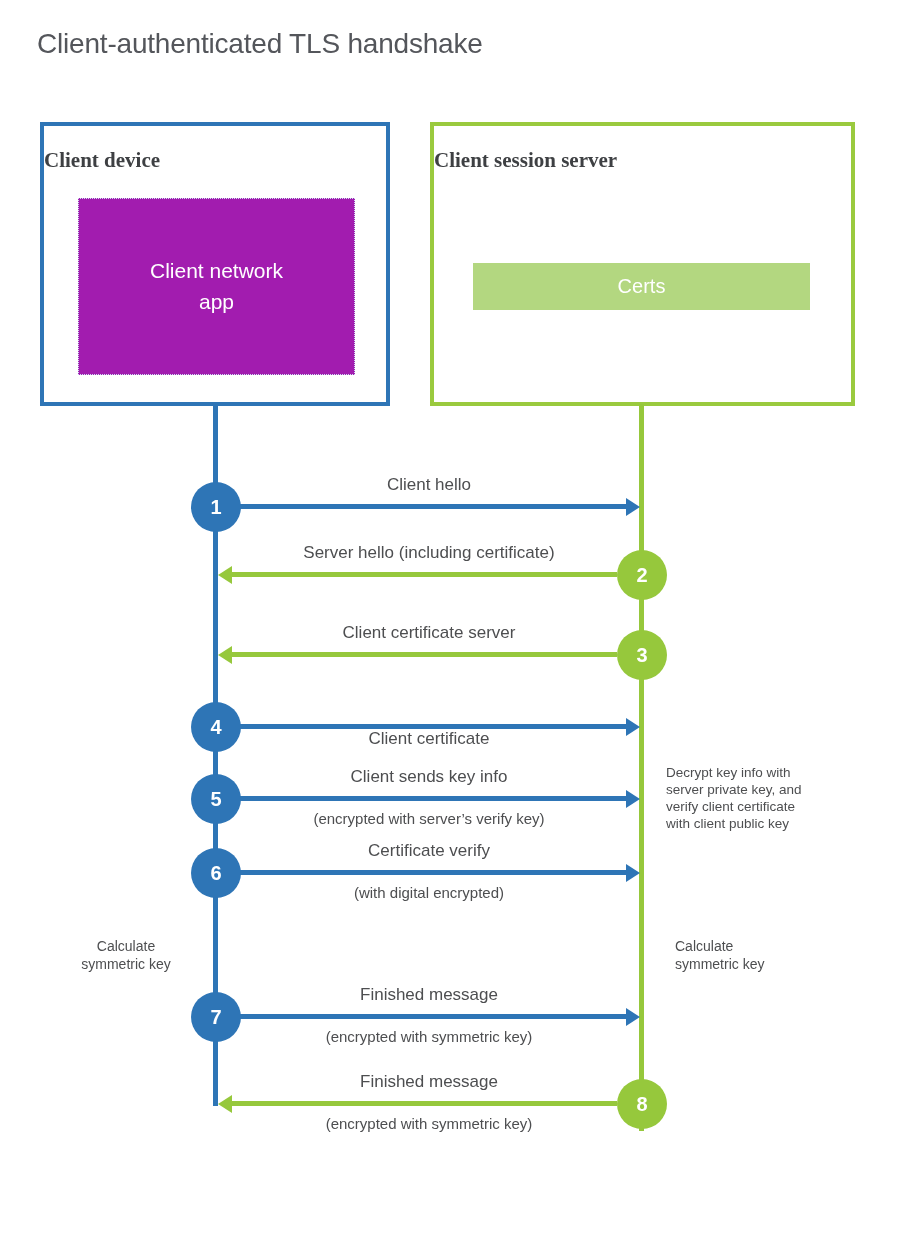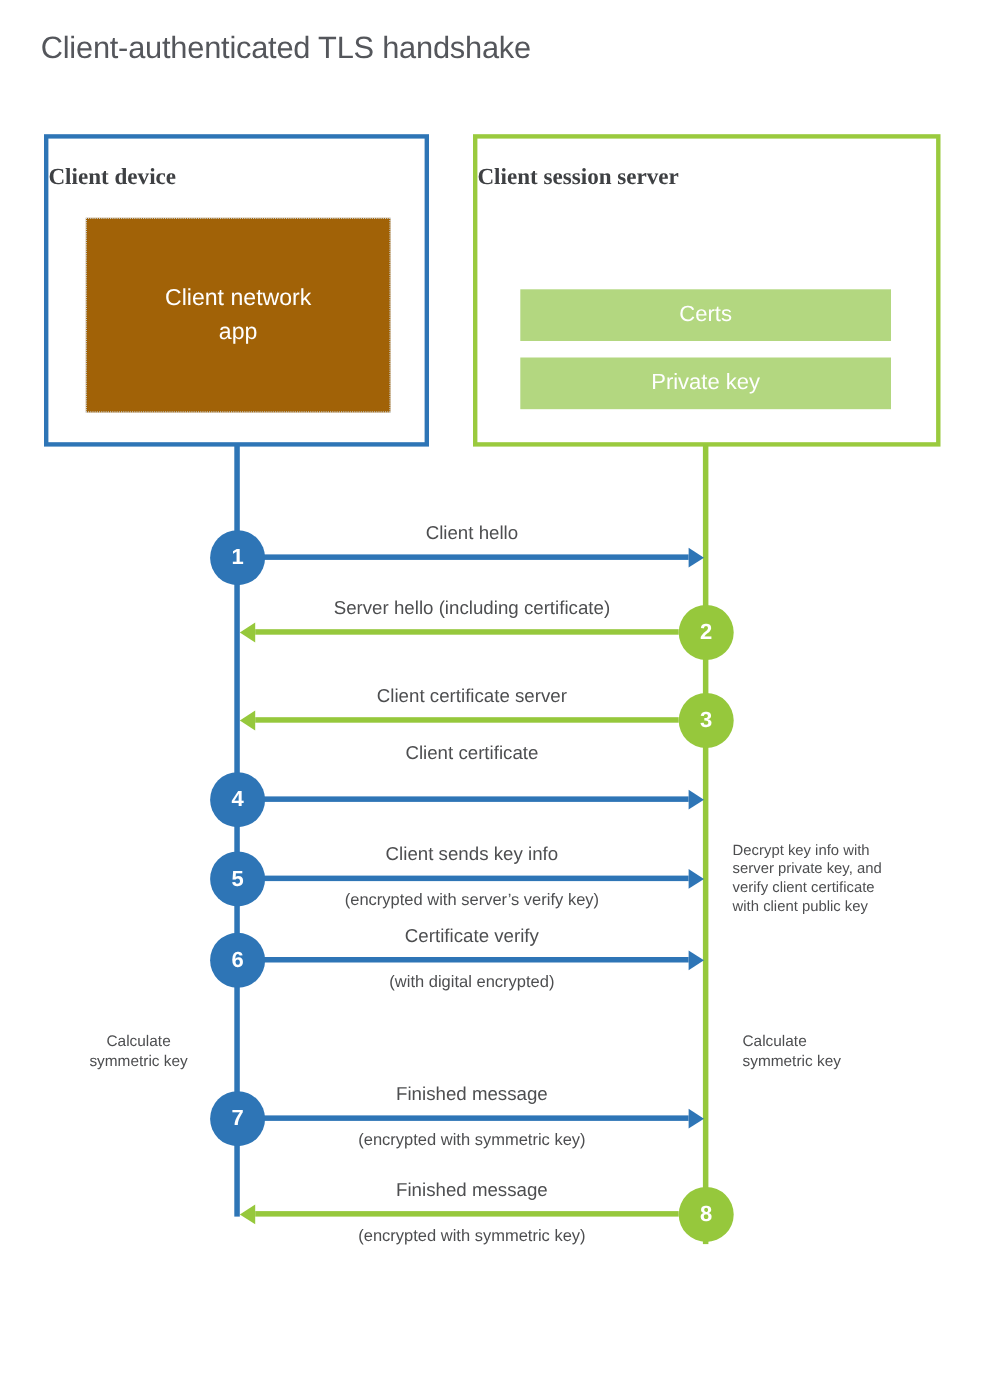--- a/index.html
+++ b/index.html
@@ -9,21 +9,21 @@
          color:#54565b;letter-spacing:-0.2px;}
   .preline{white-space:pre-line;}
 
   
   .box{position:absolute;top:122px;height:284px;box-sizing:border-box;background:#fff;}
   .box.client{left:40px;width:350px;border:4px solid #2e75b6;}
   .box.server{left:430px;width:425px;border:4px solid #9aca3e;}
   .box-title{position:absolute;left:0;top:22px;width:100%;text-align:left;
              font-size:21px;font-weight:bold;color:#3e4043;font-family:Liberation Serif, serif;}
   .app-box{position:absolute;left:34px;top:72px;width:277px;height:177px;
-           background:#a16207;border:1px dotted #cfe2f4;box-sizing:border-box;
+           background:#a21caf;border:1px dotted #cfe2f4;box-sizing:border-box;
            display:flex;align-items:center;justify-content:center;text-align:center;
            color:#ffffff;font-size:21px;line-height:1.45;}
   .bar{position:absolute;left:39px;width:337px;height:47px;background:#b3d780;
        display:flex;align-items:center;justify-content:center;
        color:#ffffff;font-size:20px;}
 
   
   .lifeline{position:absolute;width:5px;}
   .blue-bg{background:#2e75b6;}
   .green-bg{background:#96c83c;}
@@ -55,21 +55,20 @@
 
   <div class="box client">
     <div class="box-title">Client device</div>
     <div class="app-box preline">Client network
 app</div>
   </div>
 
   <div class="box server">
     <div class="box-title">Client session server</div>
     <div class="bar" style="top:137px">Certs</div>
-    <div class="bar" style="top:199px">Private key</div>
   </div>
 
   <div class="lifeline blue-bg" style="left:213px;top:404px;height:702px"></div>
   <div class="lifeline green-bg" style="left:639px;top:404px;height:727px"></div>
 
   <div>
     <div class="msg-label" style="top:474px">Client hello</div>
     <div class="hline blue-bg" style="left:240px;top:504px;width:386px"></div>
     <div class="ah ah-right" style="left:626px;top:498px"></div>
     <div class="circle blue-bg" style="left:191px;top:482px">1</div>
@@ -83,21 +82,21 @@
   </div>
 
   <div>
     <div class="msg-label" style="top:622px">Client certificate server</div>
     <div class="hline green-bg" style="left:232px;top:652px;width:385px"></div>
     <div class="ah ah-left" style="left:218px;top:646px"></div>
     <div class="circle green-bg" style="left:617px;top:630px">3</div>
   </div>
 
   <div>
-    <div class="msg-label" style="top:674px">Client certificate</div>
+    <div class="msg-label" style="top:728px">Client certificate</div>
     <div class="hline blue-bg" style="left:240px;top:724px;width:386px"></div>
     <div class="ah ah-right" style="left:626px;top:718px"></div>
     <div class="circle blue-bg" style="left:191px;top:702px">4</div>
   </div>
 
   <div>
     <div class="msg-label" style="top:766px">Client sends key info</div>
     <div class="hline blue-bg" style="left:240px;top:796px;width:386px"></div>
     <div class="ah ah-right" style="left:626px;top:790px"></div>
     <div class="circle blue-bg" style="left:191px;top:774px">5</div>

